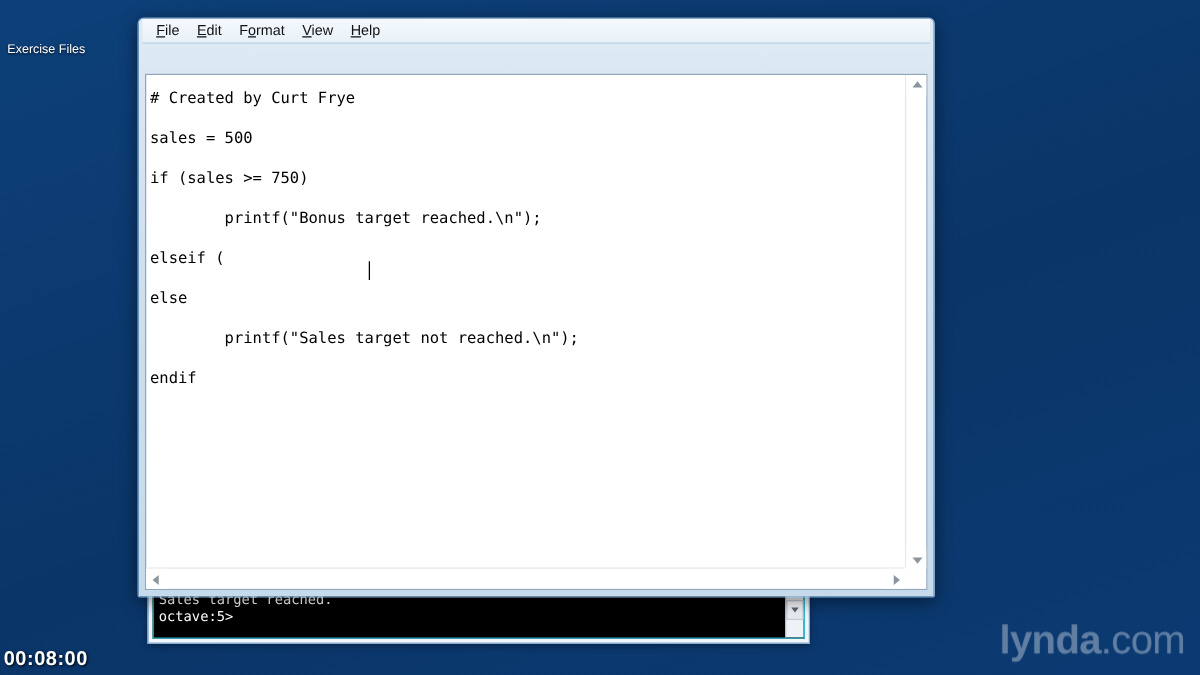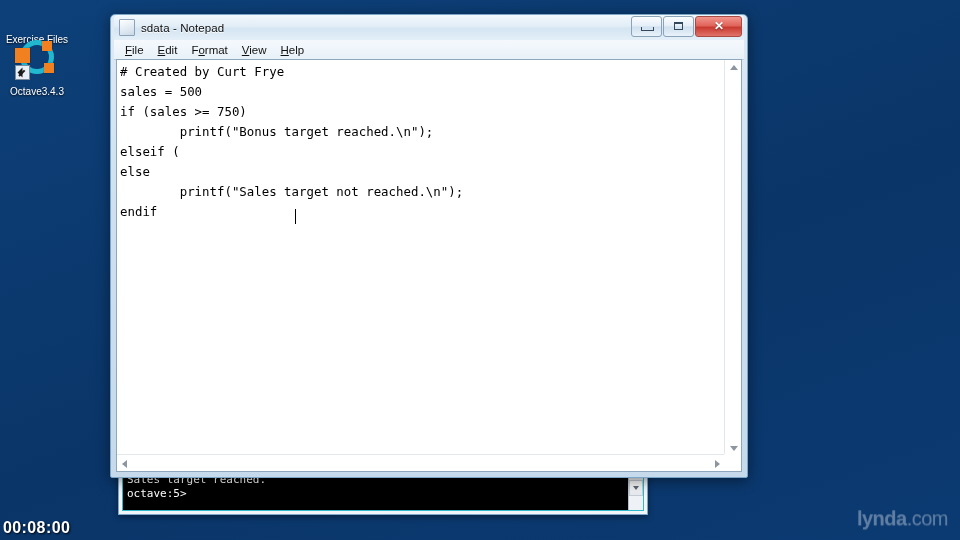--- a/index.html
+++ b/index.html
@@ -288,21 +288,21 @@
     box-sizing: border-box;
     overflow: hidden;
   }
   #editor-text {
     position: absolute;
     left: 3px;
     top: 2px;
     right: 20px;
     font-family: "DejaVu Sans Mono", "Liberation Mono", monospace;
     font-size: 12.4px;
-    line-height: 20px;
+    line-height: 32px;
     color: #000000;
     white-space: pre;
     letter-spacing: 0px;
   }
   #caret {
     position: absolute;
     left: 178px;
     top: 149px;
     width: 1px;
     height: 15px;
@@ -389,82 +389,54 @@
     font-weight: bold;
     letter-spacing: .4px;
     text-shadow: 1px 1px 2px rgba(0,0,0,.9);
   }
 
   
   #watermark {
     position: absolute;
     right: 12px;
     bottom: 10px;
-    font-size: 20px;
+    font-size: 32px;
     font-weight: bold;
     letter-spacing: -0.5px;
     color: rgba(255,255,255,.22);
     text-shadow: 0 1px 1px rgba(255,255,255,.18);
     user-select: none;
   }
   #watermark .dotcom { font-weight: normal; }
 </style>
 </head>
 <body>
 
 <div id="screen">
 
   <div class="desktop-icon" id="icon-exercise-files">
     <div class="di-glyph"></div>
     <span class="di-label">Exercise Files</span>
   </div>
 
-  <div class="desktop-icon" id="icon-octave">
-    <div class="di-glyph">
-      <div class="octave-ring"></div>
-      <div class="octave-sq s1"></div>
-      <div class="octave-sq s2"></div>
-      <div class="octave-sq s3"></div>
-      <div class="shortcut-badge">
-          <span class="arrowline"></span>
-        </div>
-    </div>
-    <span class="di-label">Octave3.4.3</span>
-  </div>
 
   <div id="octave-console">
     <div id="octave-console-inner">
       <div id="console-text">sales = 500
 Sales target reached.
 octave:5&gt;</div>
       <div id="console-scrollbar">
         <div id="console-scroll-down"></div>
       </div>
     </div>
   </div>
 
   <div id="notepad-window">
     <div id="notepad-frame-inner">
 
-      <div id="titlebar">
-        <div id="titlebar-icon"></div>
-        <span id="titlebar-text">sdata - Notepad</span>
-
-        <div id="window-buttons">
-          <div class="winbtn">
-              <span class="g-min"></span>
-            </div>
-          <div class="winbtn">
-              <span class="g-max"></span>
-            </div>
-          <div class="winbtn close">
-              <span class="g-close">✕</span>
-            </div>
-        </div>
-      </div>
 
       <div id="menubar">
         <div class="menu-item"><u>F</u>ile</div>
         <div class="menu-item"><u>E</u>dit</div>
         <div class="menu-item">F<u>o</u>rmat</div>
         <div class="menu-item"><u>V</u>iew</div>
         <div class="menu-item"><u>H</u>elp</div>
       </div>
 
       <div id="editor-wrap">

